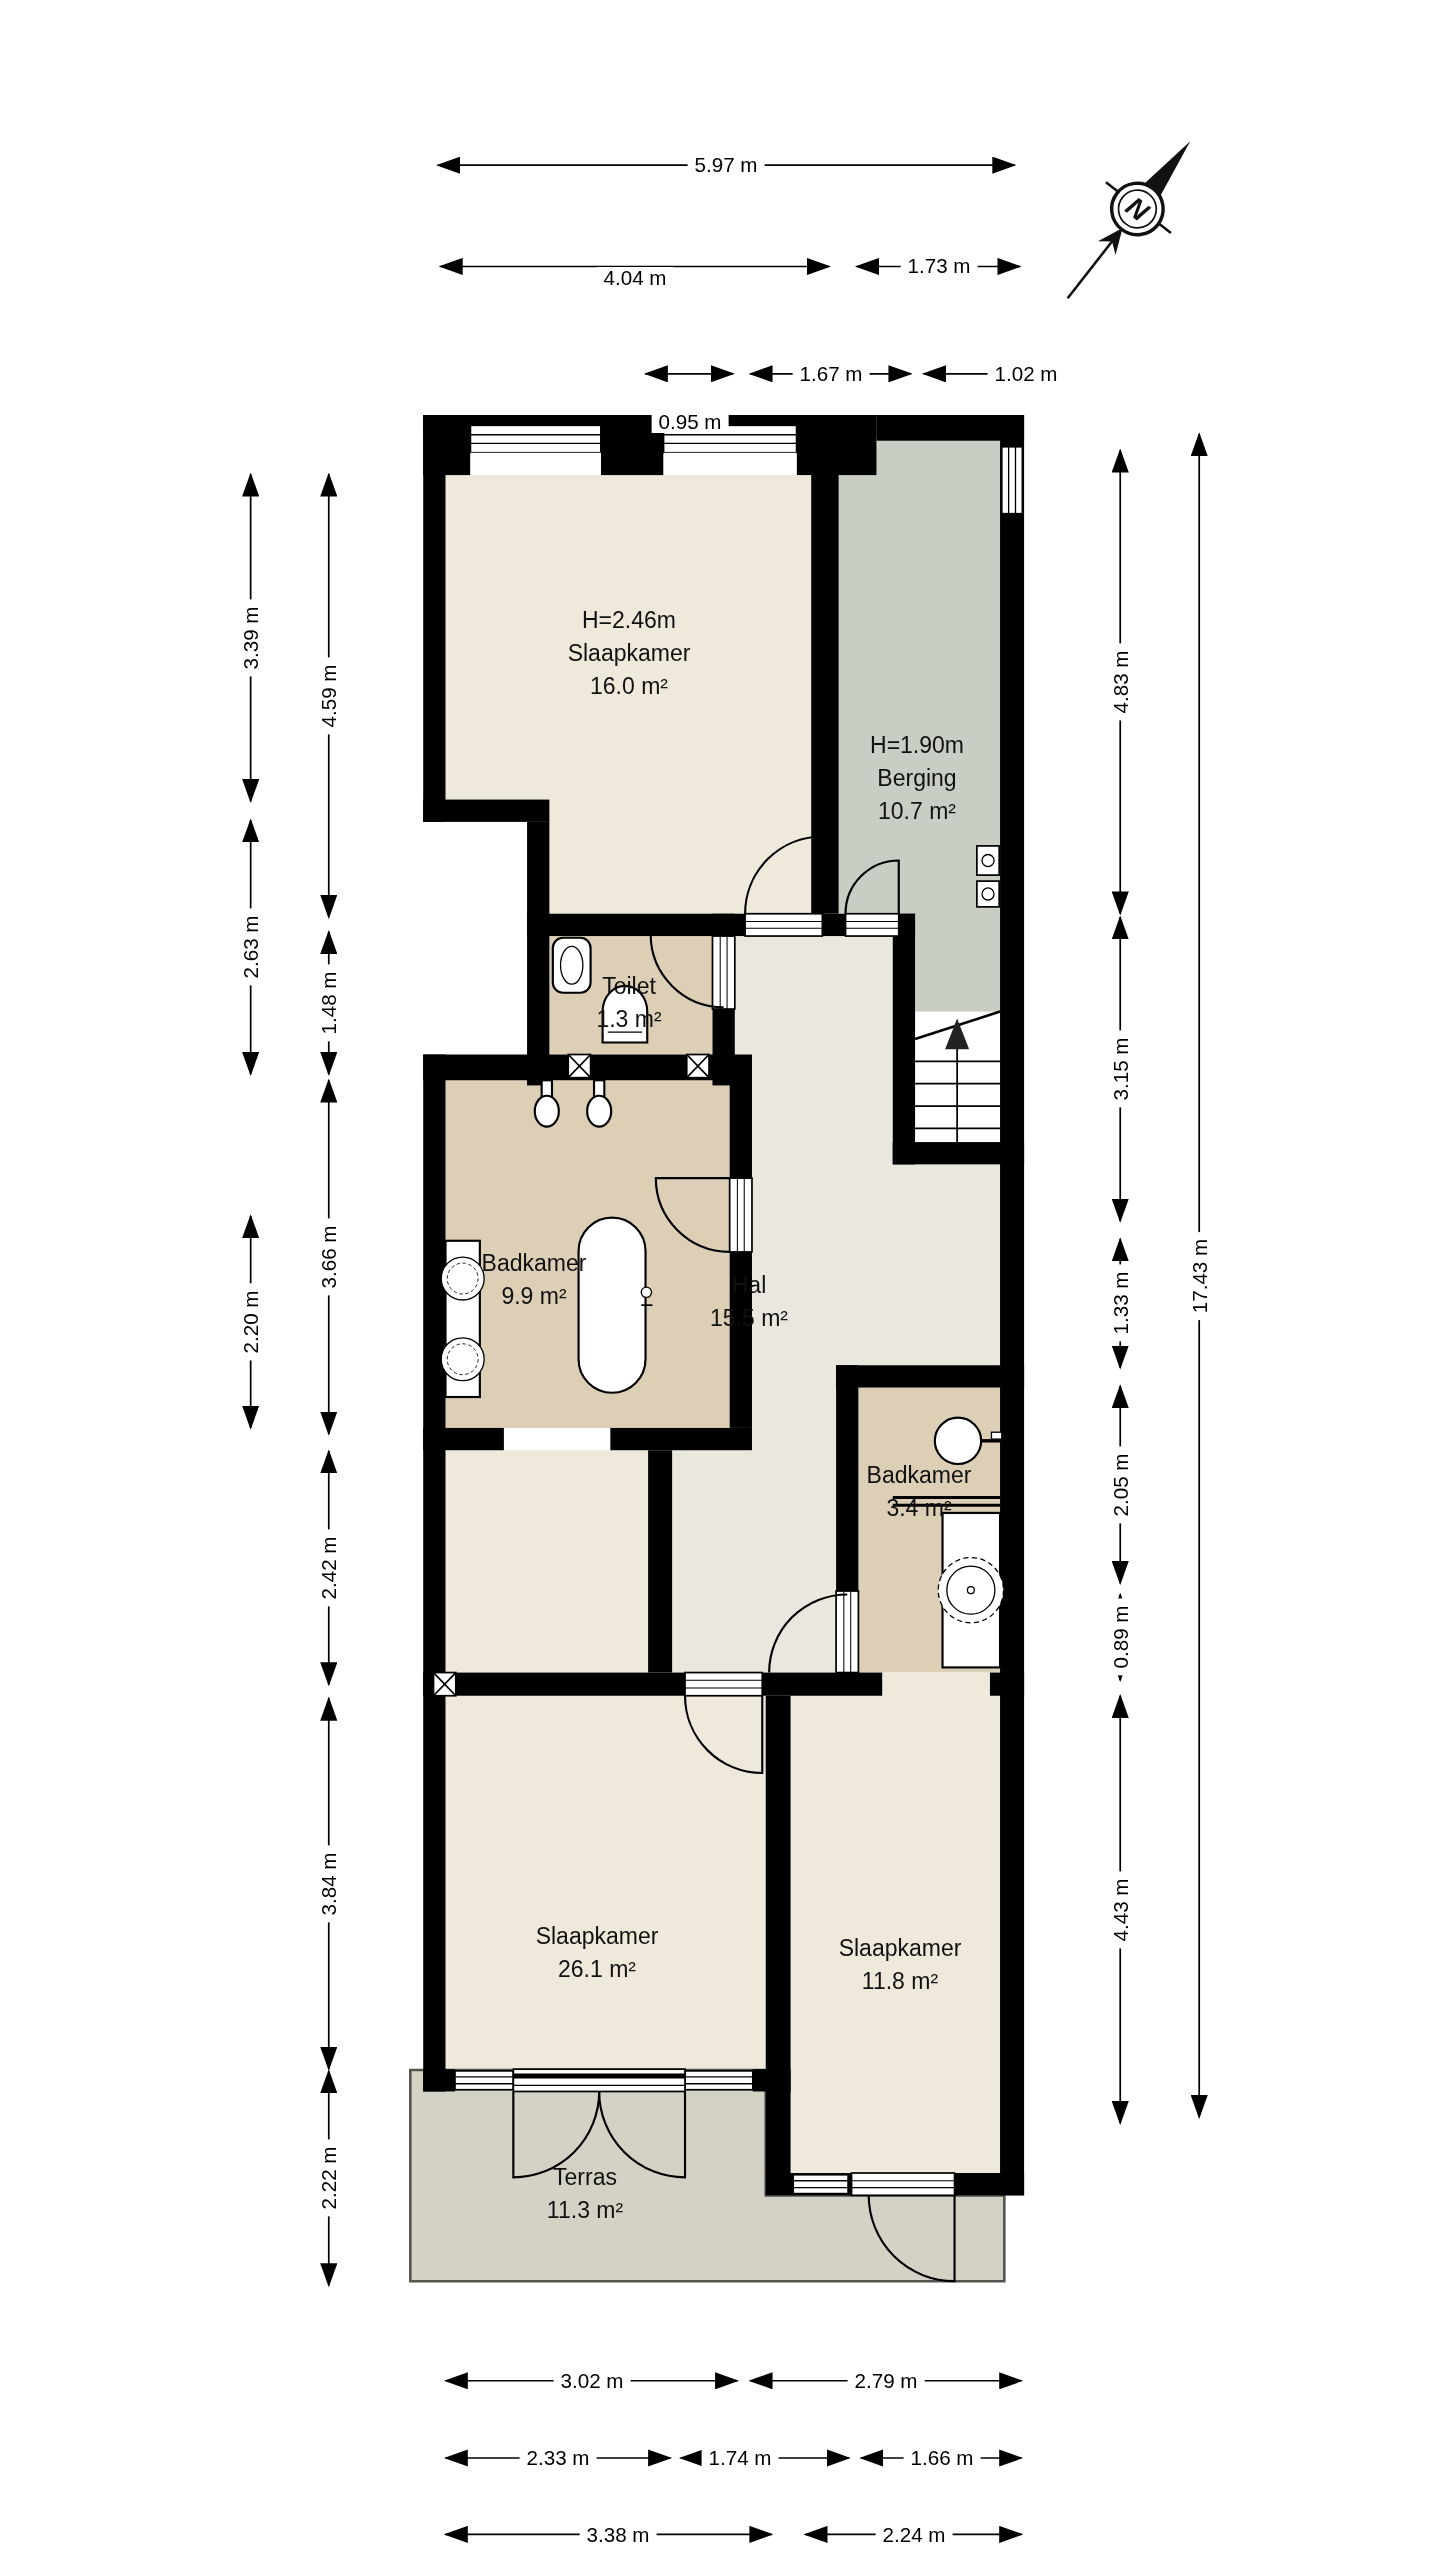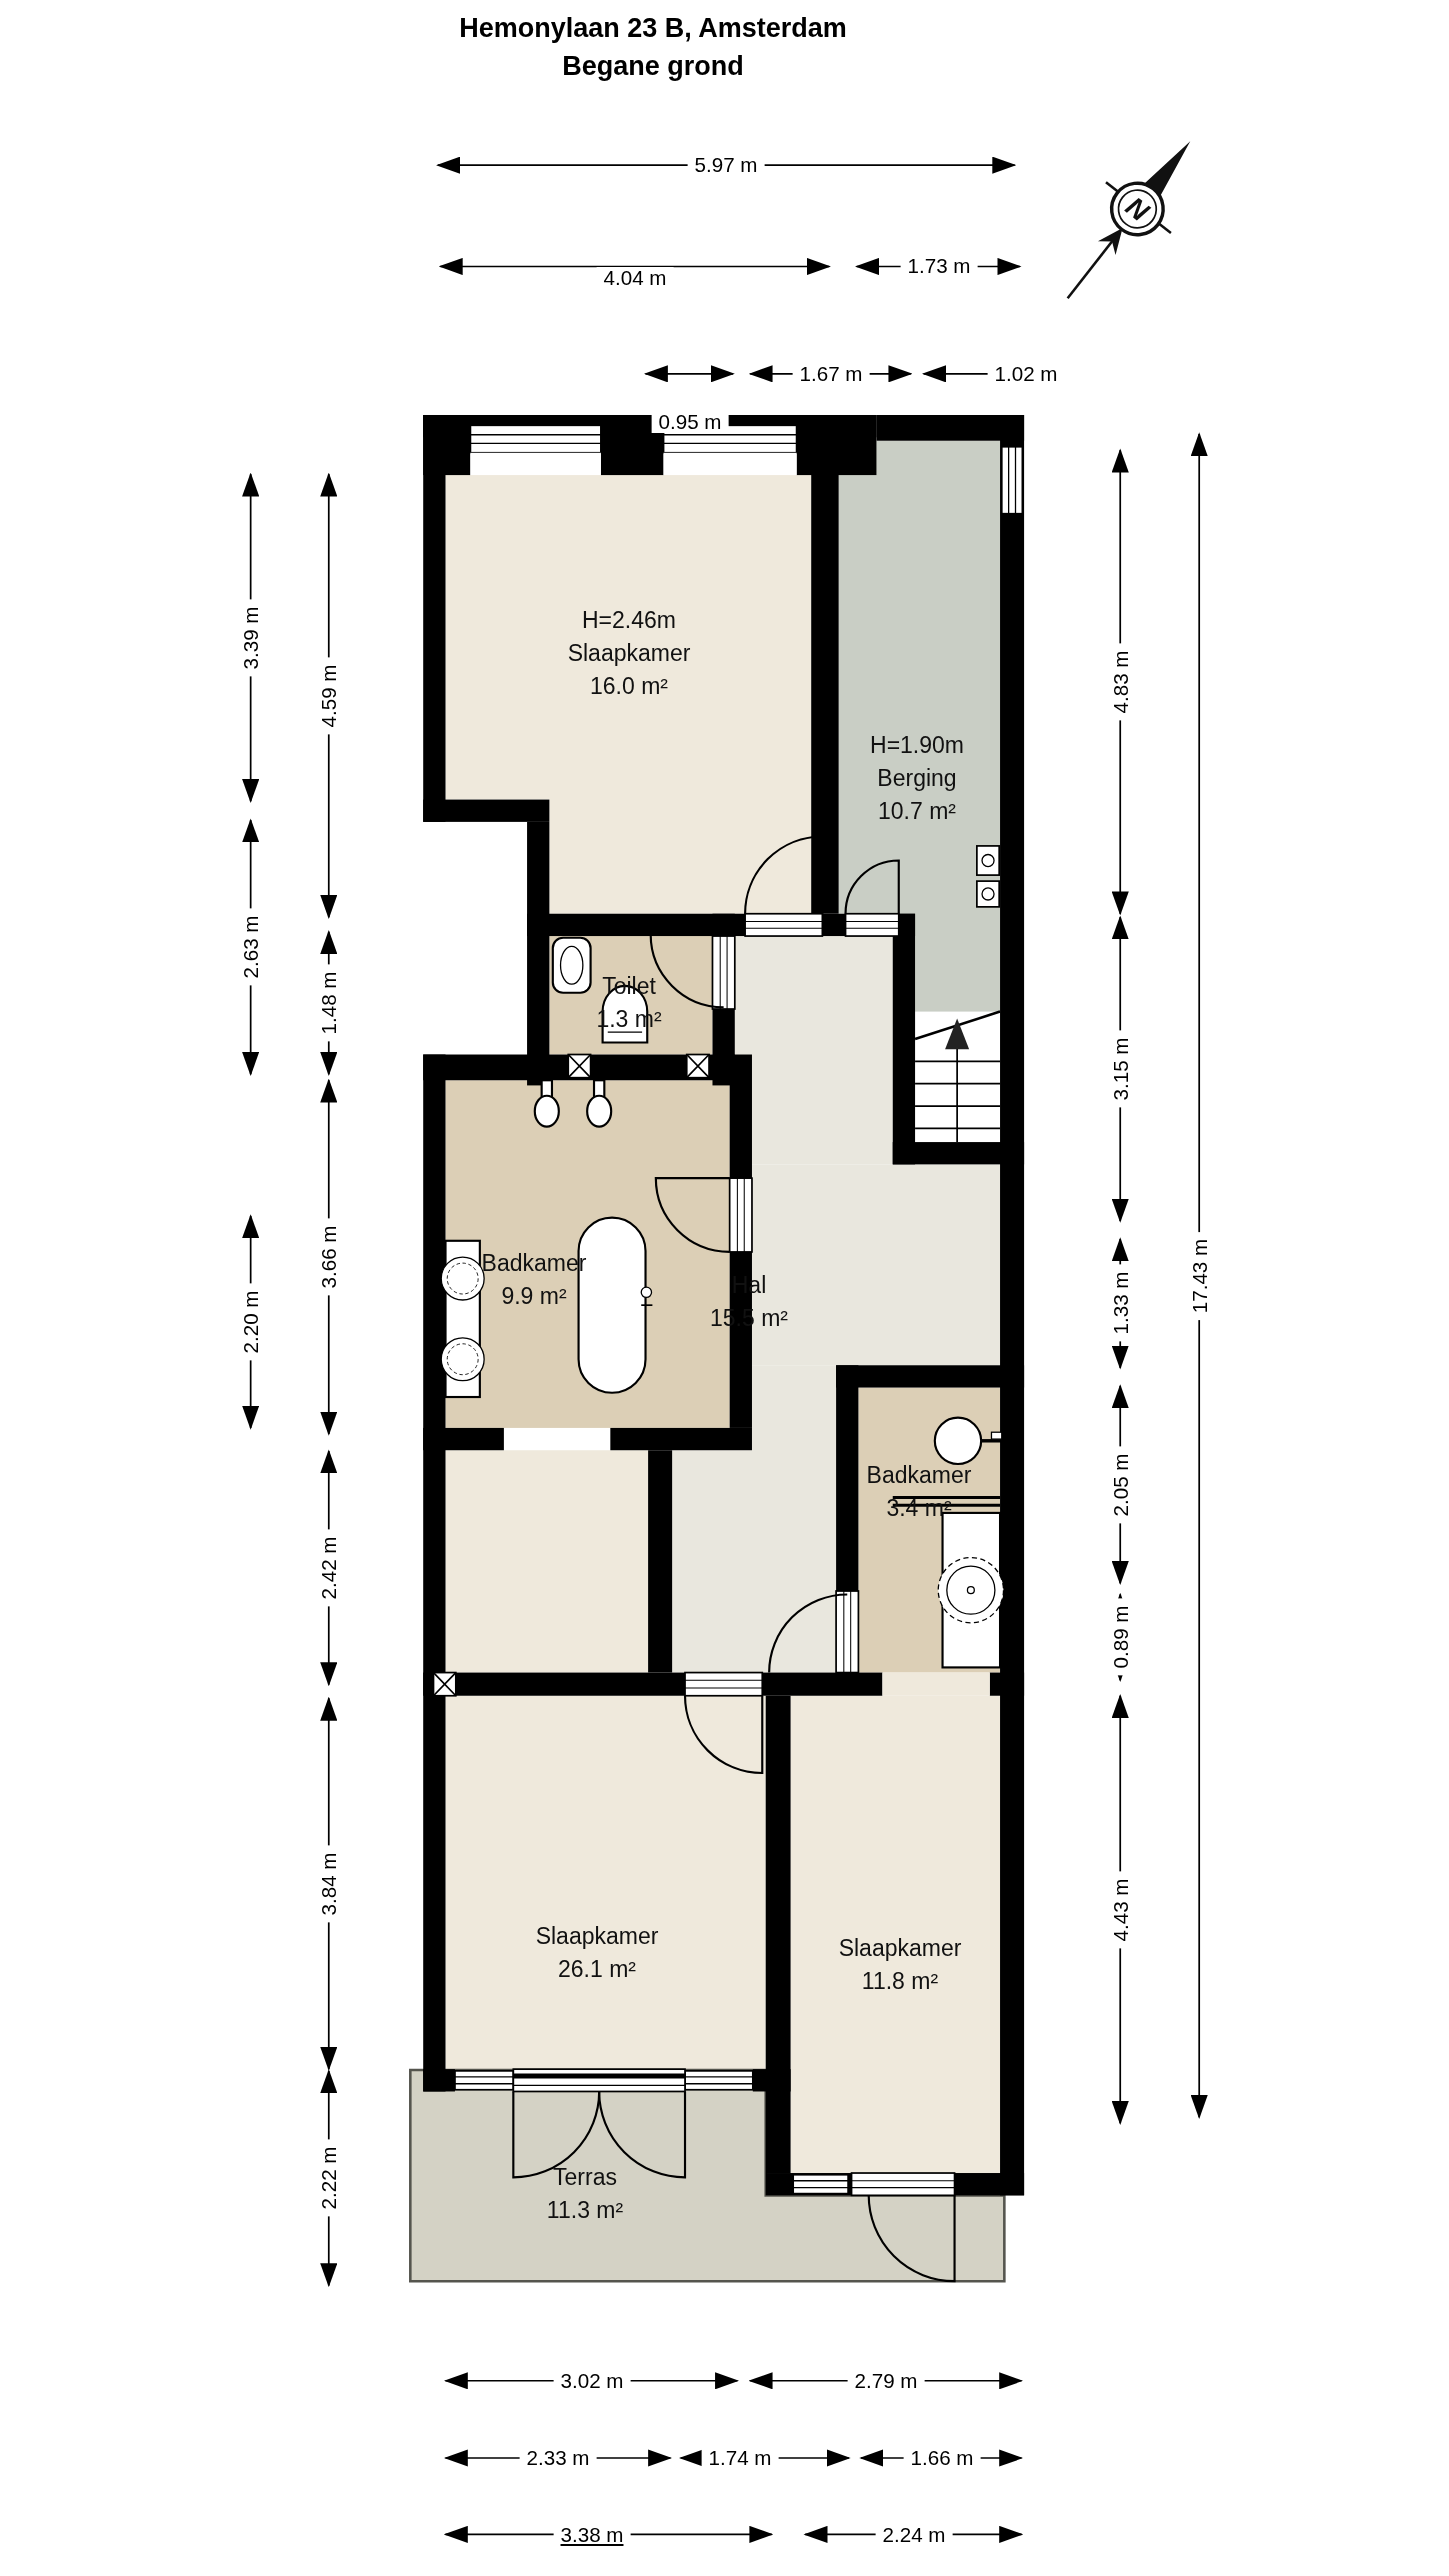--- a/index.html
+++ b/index.html
@@ -12,24 +12,20 @@
        transform:translate(-50%,-50%);white-space:nowrap;}
   .dim.v{transform:translate(-50%,-50%) rotate(-90deg);}
   .room-label{position:absolute;transform:translate(-50%,-50%);text-align:center;
               font-size:23px;line-height:33px;color:#111;white-space:nowrap;}
 </style>
 </head>
 <body>
 
 <div id="page">
 
-  <div class="title">
-    <div>Hemonylaan 23 B, Amsterdam</div>
-    <div>Begane grond</div>
-  </div>
 
   <svg id="plan-svg" width="1449" height="2576" viewBox="0 0 1688 3000">
     <defs>
       <marker id="arr" viewBox="0 0 14 10" refX="13" refY="5" markerWidth="14" markerHeight="10" orient="auto-start-reverse">
           <path d="M0,0 L14,5 L0,10 Z" fill="#000"></path>
         </marker>
     </defs>
 
     <g>
       <path fill="#efe9dc" d="M519,553 L945,553 L945,1064 L640,1064 L640,931 L519,931 Z"></path>
@@ -300,21 +296,21 @@
       <div class="dim" style="left: 635px; top: 278px;">4.04 m</div>
       <div class="dim" style="left: 939px; top: 266px;">1.73 m</div>
       <div class="dim" style="left: 690px; top: 392px; margin-top: 30px;">0.95 m</div>
       <div class="dim" style="left: 831px; top: 374px;">1.67 m</div>
       <div class="dim" style="left: 1026px; top: 374px;">1.02 m</div>
       <div class="dim" style="left: 592px; top: 2381px;">3.02 m</div>
       <div class="dim" style="left: 886px; top: 2381px;">2.79 m</div>
       <div class="dim" style="left: 558px; top: 2458px;">2.33 m</div>
       <div class="dim" style="left: 740px; top: 2458px;">1.74 m</div>
       <div class="dim" style="left: 942px; top: 2458px;">1.66 m</div>
-      <div class="dim" style="left: 592px; top: 2535px; text-decoration: underline;">3.38 m</div>
+      <div class="dim" style="left: 618px; top: 2535px;">3.38 m</div>
       <div class="dim" style="left: 914px; top: 2535px;">2.24 m</div>
       <div class="dim v" style="left: 251px; top: 638px;">3.39 m</div>
       <div class="dim v" style="left: 251px; top: 947px;">2.63 m</div>
       <div class="dim v" style="left: 251px; top: 1322px;">2.20 m</div>
       <div class="dim v" style="left: 329px; top: 696px;">4.59 m</div>
       <div class="dim v" style="left: 329px; top: 1003px;">1.48 m</div>
       <div class="dim v" style="left: 329px; top: 1257px;">3.66 m</div>
       <div class="dim v" style="left: 329px; top: 1568px;">2.42 m</div>
       <div class="dim v" style="left: 329px; top: 1884px;">3.84 m</div>
       <div class="dim v" style="left: 329px; top: 2178px;">2.22 m</div>

